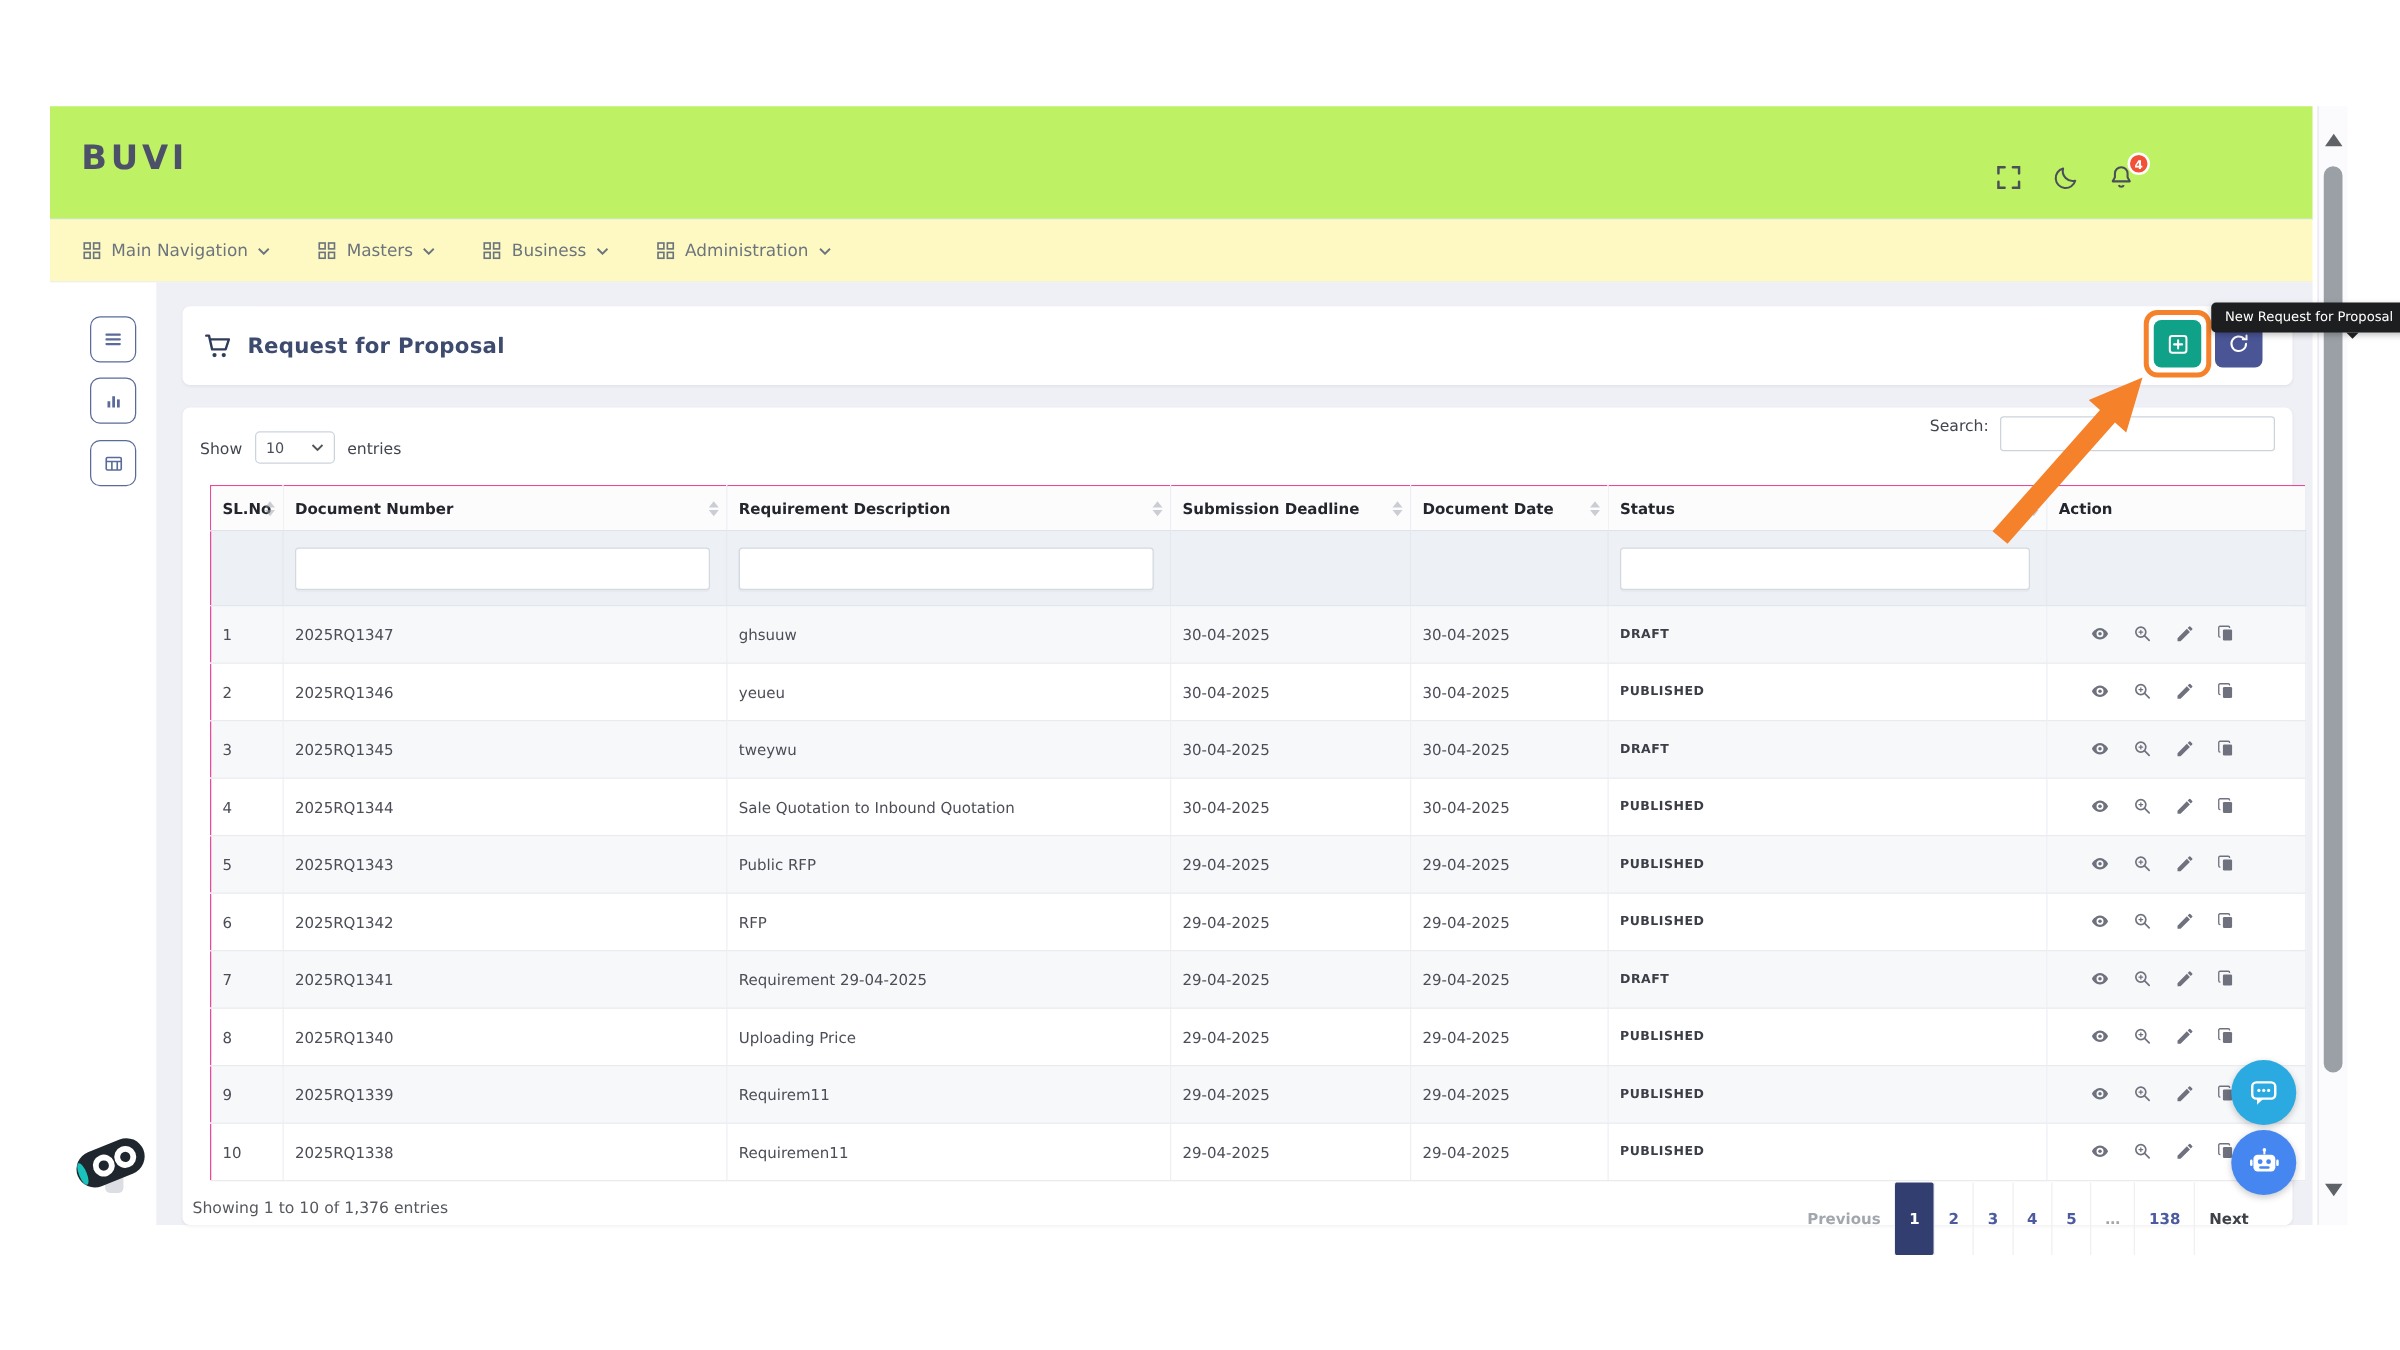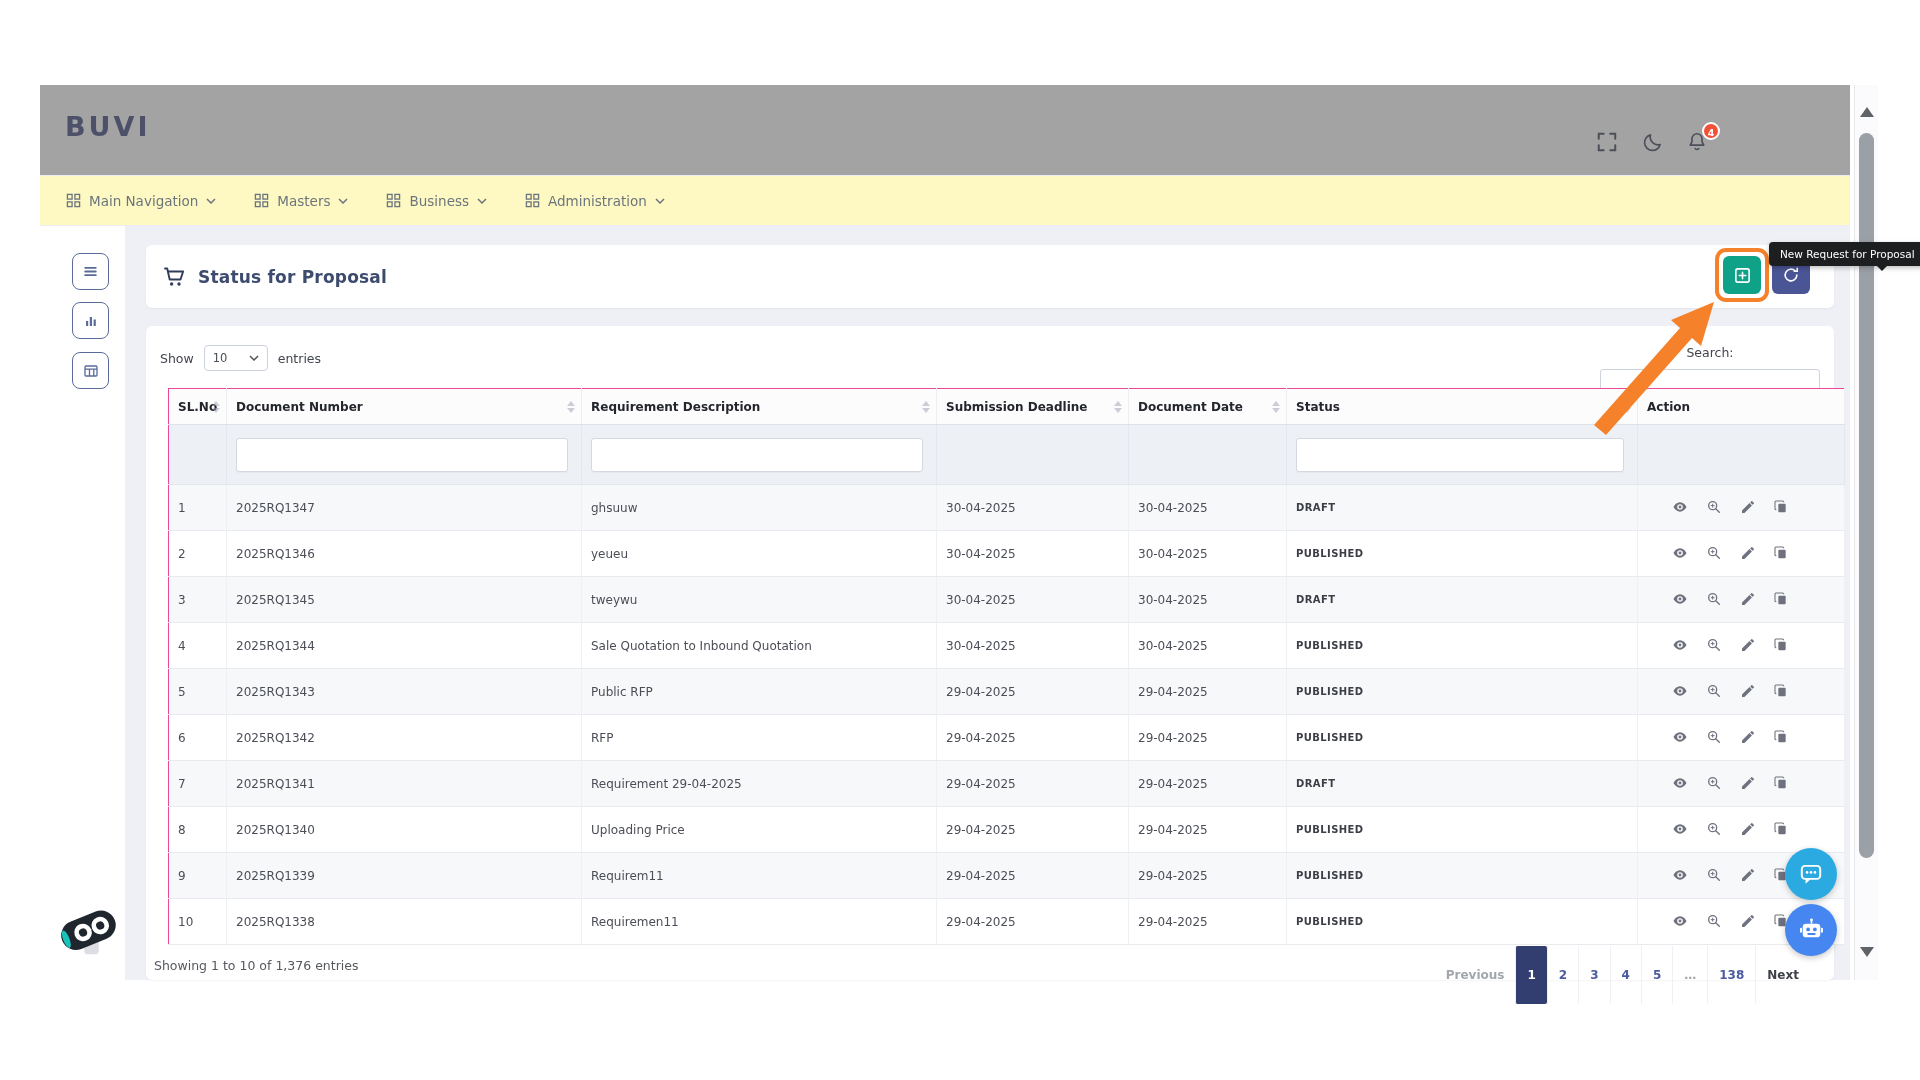--- a/index.html
+++ b/index.html
@@ -1,20 +1,20 @@
 <!DOCTYPE html>
 <html><head>
 <meta charset="utf-8">
 <style>
   * { margin:0; padding:0; box-sizing:border-box; }
   body { background:#fff; font-family:"DejaVu Sans","Liberation Sans",sans-serif; }
   #screen { position:relative; width:1920px; height:1080px; background:#fff; overflow:hidden; }
 
   
-  .app-header { position:absolute; left:40px; top:85px; width:1810px; height:91px; background:#a3a3a3; border-bottom:1px solid #ededf3; }
+  .app-header { position:absolute; left:40px; top:85px; width:1810px; height:91px; background:#bef264; border-bottom:1px solid #ededf3; }
   .logo { position:absolute; left:25px; top:26px; font-size:27px; font-weight:700; letter-spacing:3px; color:#4d5069; }
   .hicon { position:absolute; top:46px; width:26px; height:26px; color:#4b4f58; cursor:pointer; }
   .hicon svg { width:22px; height:22px; }
   .hicon.fullscreen { left:1556px; }
   .hicon.moon { left:1602px; }
   .hicon.bell { left:1646px; }
   .badge { position:absolute; top:-9px; right:-8px; min-width:18px; height:18px; border-radius:9px; background:#f25138; color:#fff; font-size:9.5px; font-weight:700; line-height:18px; text-align:center; border:2px solid #fff; }
   .userblock { position:absolute; right:0; top:0; width:115px; height:91px; background:#f4f5f9; padding:24px 0 0 17px; cursor:pointer; }
   .user-name { font-size:12.5px; font-weight:700; color:#3b3e47; white-space:nowrap; }
   .user-role { font-size:11.5px; color:#a2a6af; margin-top:3px; }
@@ -37,21 +37,21 @@
   .btn-new { left:1577px; background:#10a289; }
   .btn-refresh { left:1626px; background:#4a5596; }
   .highlight-ring { position:absolute; left:1569px; top:3px; width:54px; height:54px; border:4px solid #f5822a; border-radius:11px; pointer-events:none; }
   .tooltip { position:absolute; left:1623px; top:-3px; height:24px; line-height:24px; padding:0 11px; background:#1d1e20; color:#fff; font-size:10.5px; border-radius:4px; white-space:nowrap; z-index:30; box-shadow:0 2px 5px rgba(0,0,0,.25); }
   .tooltip:after { content:""; position:absolute; left:108px; bottom:-5px; border-left:5px solid transparent; border-right:5px solid transparent; border-top:5px solid #1d1e20; }
 
   
   .table-card { position:absolute; left:106px; top:100px; width:1688px; height:654px; background:#fff; border-radius:6px; box-shadow:0 1px 2px rgba(30,30,60,.05); }
   .controls-left { position:absolute; left:14px; top:19px; display:flex; align-items:center; gap:10px; font-size:12.5px; color:#41454d; }
   .pagesize { width:64px; height:26px; border:1px solid #cdd3dc; border-radius:4px; background:#fff; display:flex; align-items:center; justify-content:space-between; padding:0 8px; font-size:11.5px; color:#4a4e57; cursor:pointer; }
-  .controls-right { position:absolute; right:14px; top:19px; display:flex; align-items:center; gap:9px; font-size:12.5px; color:#41454d;flex-direction:column; }
+  .controls-right { position:absolute; right:14px; top:7px; display:flex; gap:9px; font-size:12.5px; color:#41454d; }
   .search-input { width:220px; height:28px; border:1px solid #cdd3dc; border-radius:3px; background:#fff; padding:0 8px; font-size:12px; color:#444; outline:none; }
 
   table.rfp { position:absolute; left:22px; top:62px; width:1676px; border-collapse:collapse; table-layout:fixed; border:1px solid #ec4899; }
   .rfp th { position:relative; height:36px; background:#fcfcfd; font-size:12px; font-weight:700; color:#24262d; text-align:left; padding:0 9px; border-bottom:1px solid #dfe2e8; border-right:1px solid #eceef2; cursor:pointer; }
   .sort { position:absolute; right:6px; top:50%; transform:translateY(-50%); display:flex; flex-direction:column; gap:2px; opacity:.5; }
   .sort i { display:block; width:0; height:0; border-left:4px solid transparent; border-right:4px solid transparent; }
   .sort .up { border-bottom:5px solid #9aa0ad; }
   .sort .dn { border-top:5px solid #9aa0ad; }
   .rfp .filter-row td { height:60px; background:#edf1f6; border-bottom:1px solid #e3e6ec; border-right:1px solid #e3e7ee; vertical-align:middle; }
   .filter-input { display:block; margin-left:9px; width:calc(100% - 22px); height:34px; border:1px solid #d4d9e1; border-radius:3px; background:#fff; padding:0 8px; font-size:12px; outline:none; box-shadow:0 1px 1px rgba(0,0,0,.03); }
@@ -188,21 +188,21 @@
       </div>
     </div>
 
     <div class="title-card">
       <div class="title-wrap">
         <svg width="22" height="20" viewBox="0 0 22 20">
           <path d="M1 1.5h2.2l2.5 11h10.8l2.6-8H5" fill="none" stroke="#303c5c" stroke-width="1.9" stroke-linecap="round" stroke-linejoin="round"></path>
           <circle cx="7.6" cy="17" r="1.7" fill="#303c5c"></circle>
             <circle cx="15" cy="17" r="1.7" fill="#303c5c"></circle>
         </svg>
-        <span class="page-title">Status for Proposal</span>
+        <span class="page-title">Request for Proposal</span>
       </div>
       <button class="icon-btn btn-new">
         <svg width="19" height="19" viewBox="0 0 20 20" fill="none" stroke="#fff" stroke-width="1.7" stroke-linecap="round">
             <rect x="3" y="3" width="14" height="14" rx="2"></rect>
             <path d="M10 6.6v6.8M6.6 10h6.8"></path>
           </svg>
       </button>
       <button class="icon-btn btn-refresh">
         <svg width="18" height="18" viewBox="0 0 20 20" fill="none" stroke="#fff" stroke-width="1.8" stroke-linecap="round">
             <path d="M16.5 10a6.5 6.5 0 1 1-1.9-4.6"></path>

